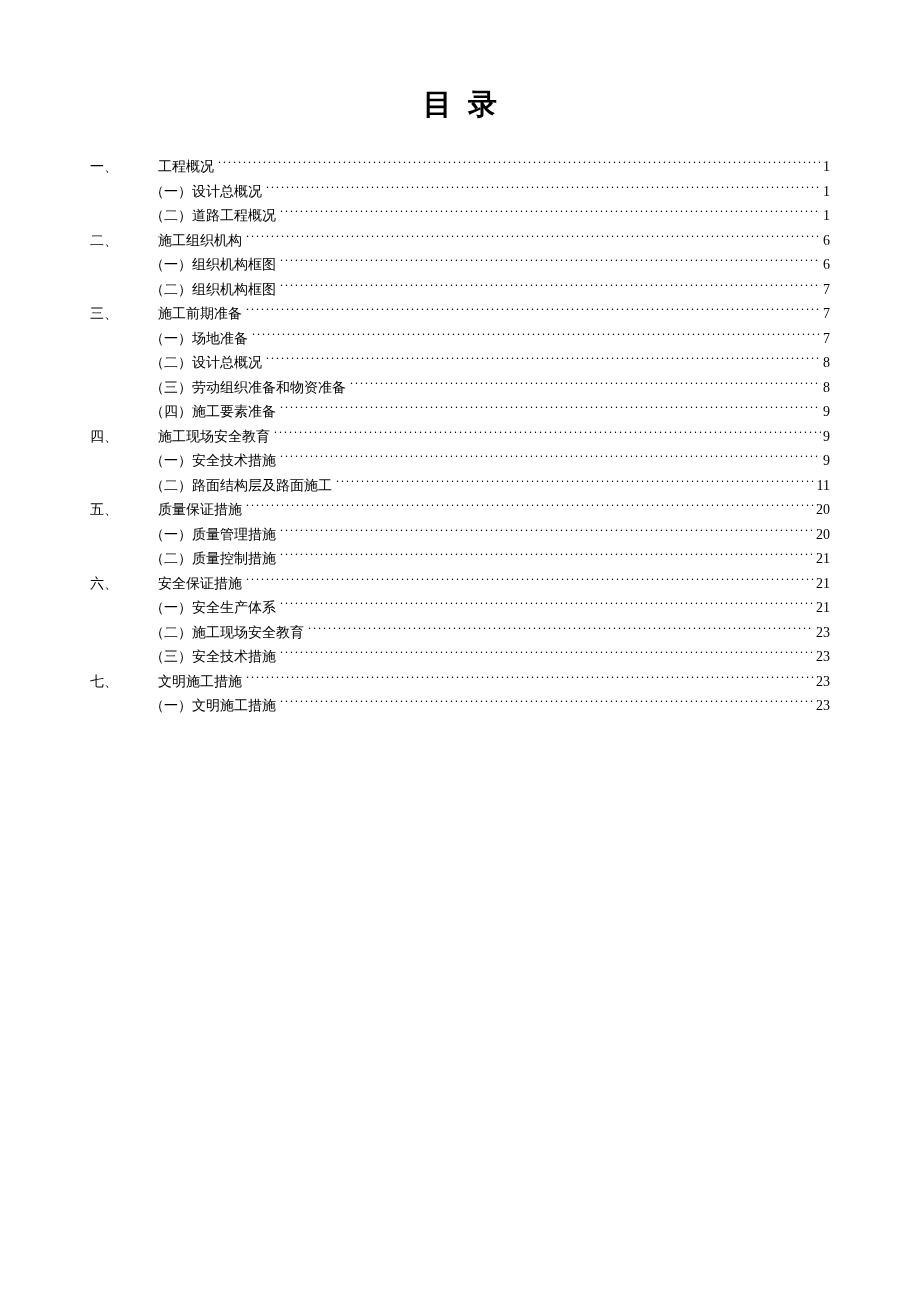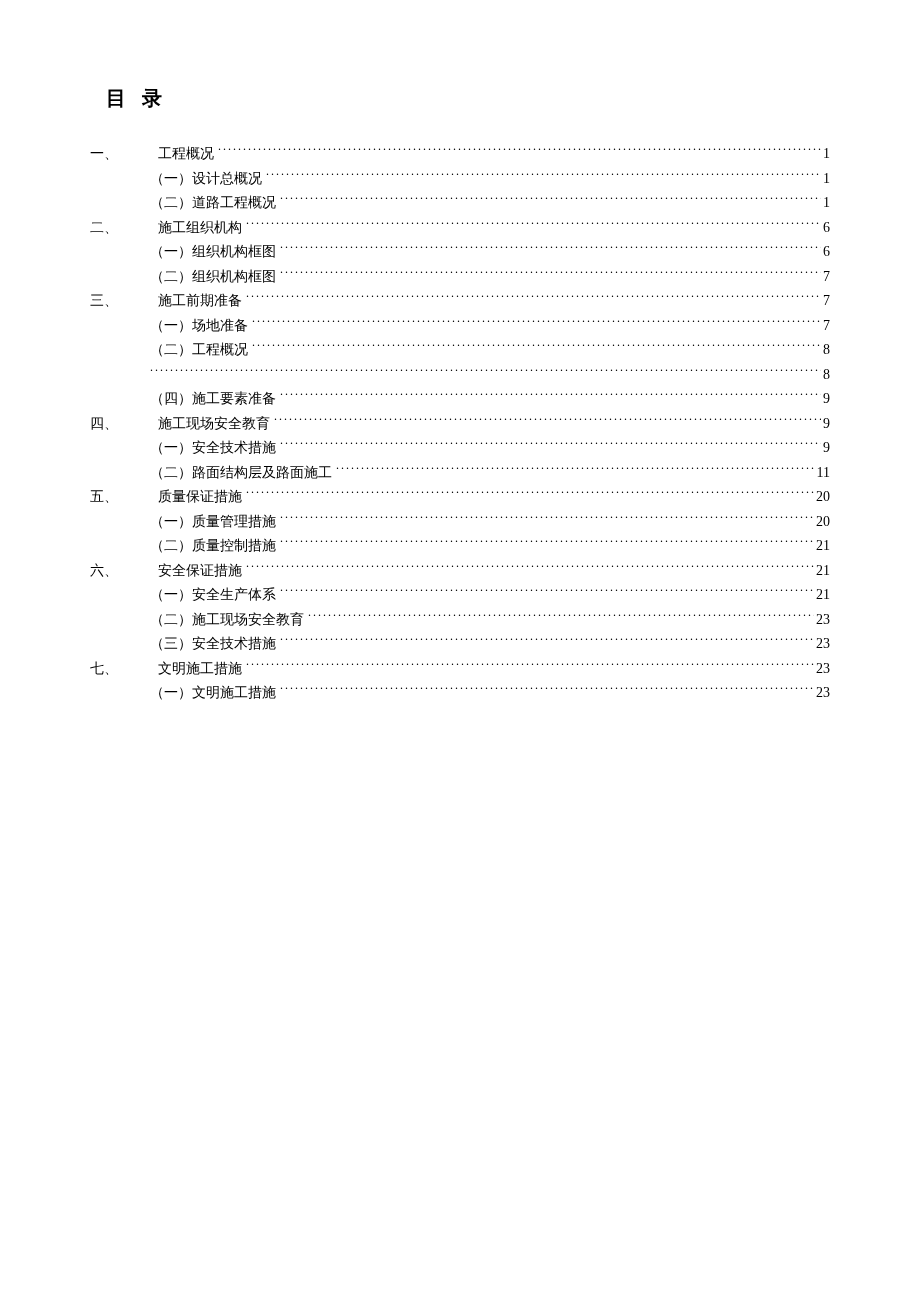--- a/index.html
+++ b/index.html
@@ -8,22 +8,22 @@
       box-sizing: border-box;
     }
     body {
       width: 920px;
       height: 1302px;
       background: #ffffff;
       font-family: "SimSun", "宋体", serif;
       padding: 85px 90px 0 90px;
     }
     .toc-title {
-      text-align: left;
-      font-size: 20px;
+      text-align: center;
+      font-size: 29px;
       font-weight: bold;
       letter-spacing: 16px;
       padding-left: 16px;
       margin-bottom: 30px;
     }
     .toc {
       font-size: 14px;
       line-height: 24px;
       color: #000;
     }
@@ -118,26 +118,27 @@
       <span class="toc-page">7</span>
     </div>
     <div class="toc-row">
       <span class="toc-num empty"></span>
       <span class="toc-label">（一）场地准备</span>
       <span class="toc-dots"></span>
       <span class="toc-page">7</span>
     </div>
     <div class="toc-row">
       <span class="toc-num empty"></span>
-      <span class="toc-label">（二）工程概况</span>
+      <span class="toc-label">（二）设计总概况</span>
       <span class="toc-dots"></span>
       <span class="toc-page">8</span>
     </div>
     <div class="toc-row">
       <span class="toc-num empty"></span>
+      <span class="toc-label">（三）劳动组织准备和物资准备</span>
       <span class="toc-dots"></span>
       <span class="toc-page">8</span>
     </div>
     <div class="toc-row">
       <span class="toc-num empty"></span>
       <span class="toc-label">（四）施工要素准备</span>
       <span class="toc-dots"></span>
       <span class="toc-page">9</span>
     </div>
     <div class="toc-row">

